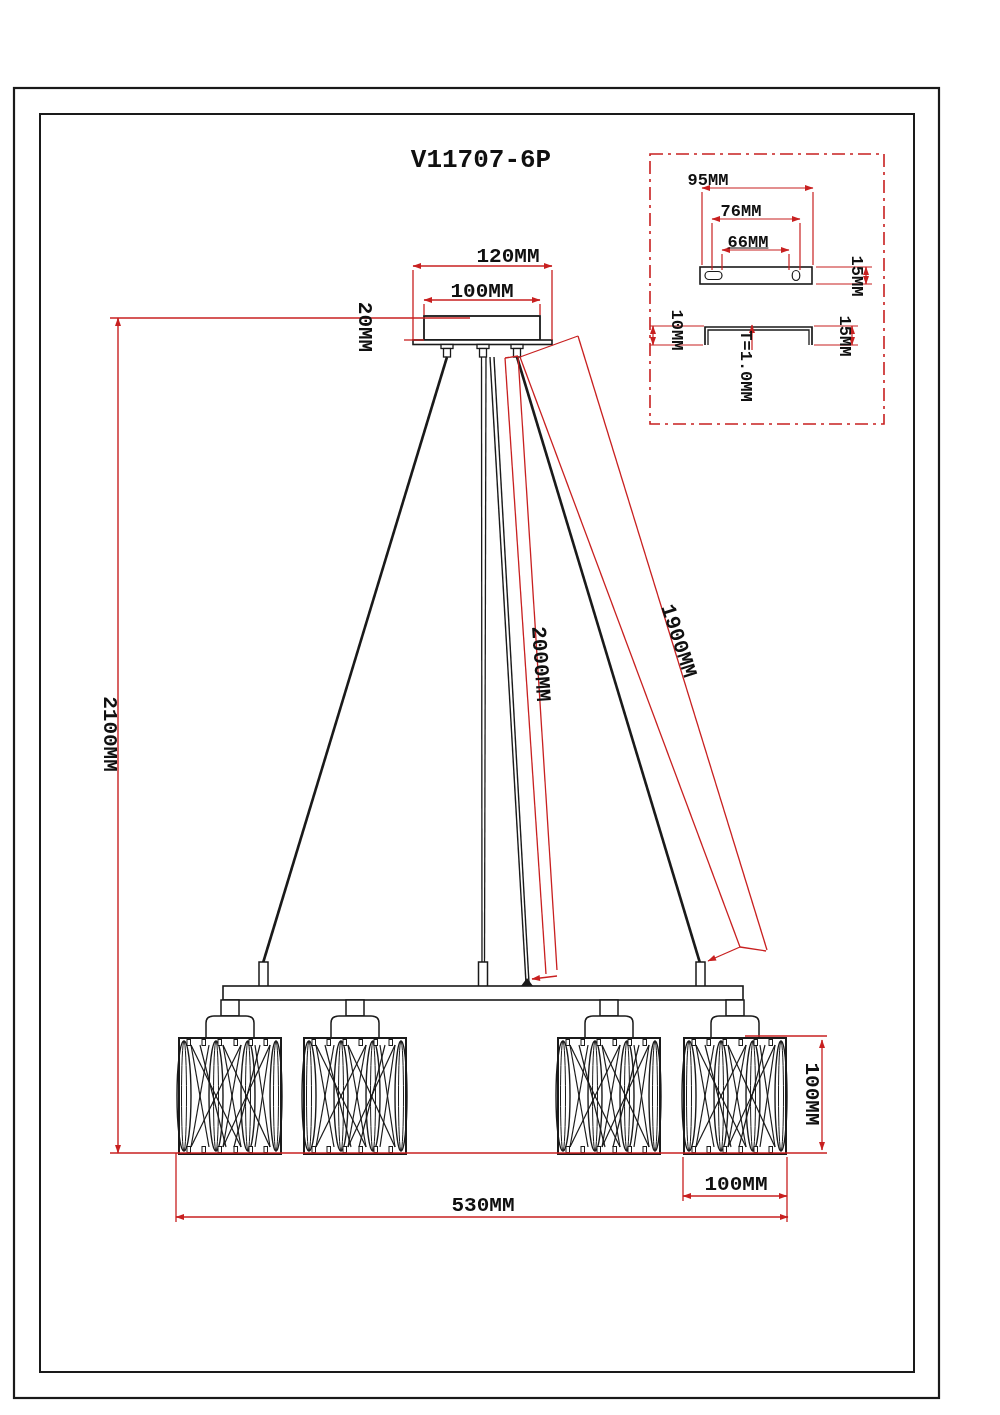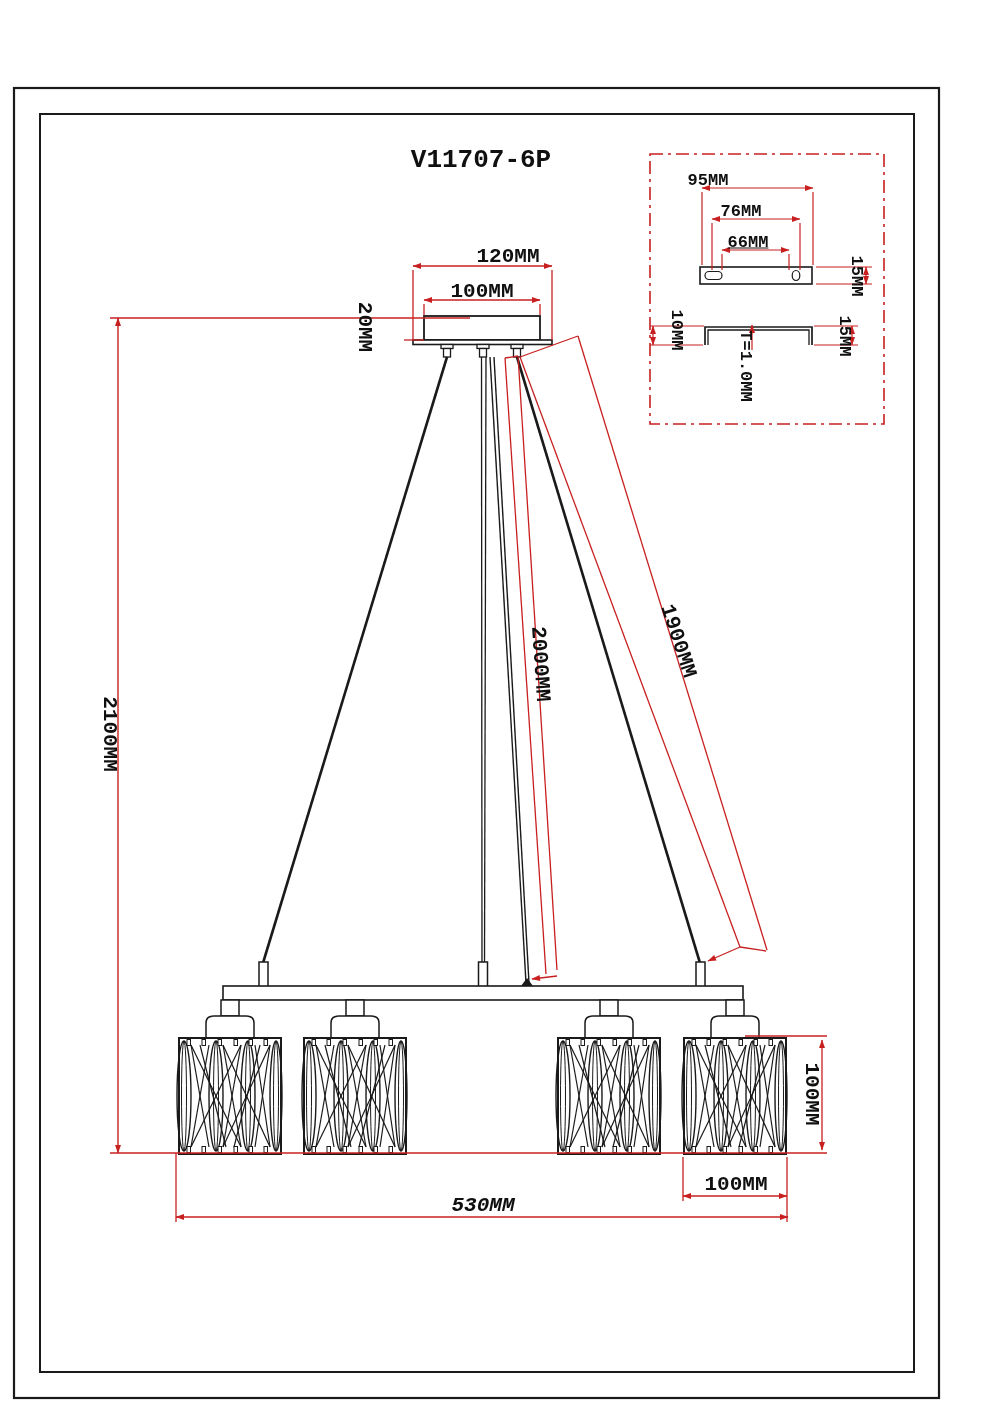--- a/index.html
+++ b/index.html
@@ -208,21 +208,21 @@
 <div class="lbl title" style="left:481px;top:160px;">V11707-6P</div>
 
 <div class="lbl s21" style="left:508px;top:256px;">120MM</div>
 <div class="lbl s21" style="left:482px;top:291px;">100MM</div>
 <div class="lbl s21 r90" style="left:364px;top:327px;">20MM</div>
 <div class="lbl s21 r90" style="left:109px;top:734px;">2100MM</div>
 <div class="lbl s21 r86" style="left:540px;top:664px;">2000MM</div>
 <div class="lbl s21 r72" style="left:678px;top:641px;">1900MM</div>
 <div class="lbl s21 r90" style="left:811px;top:1094px;">100MM</div>
 <div class="lbl s21" style="left:736px;top:1184px;">100MM</div>
-<div class="lbl s21" style="left:483px;top:1205px;font-style:italic;">530MM</div>
+<div class="lbl s21" style="left:483px;top:1205px;">530MM</div>
 
 <div class="lbl s17" style="left:708px;top:180px;">95MM</div>
 <div class="lbl s17" style="left:741px;top:211px;">76MM</div>
 <div class="lbl s17" style="left:748px;top:242px;text-decoration:underline;">66MM</div>
 <div class="lbl s17 r90" style="left:856px;top:276px;">15MM</div>
 <div class="lbl s17 r90" style="left:676px;top:330px;">10MM</div>
 <div class="lbl s17 r90" style="left:844px;top:336px;">15MM</div>
 <div class="lbl s17 r90" style="left:745px;top:366px;">T=1.0MM</div>
 
 </div>

